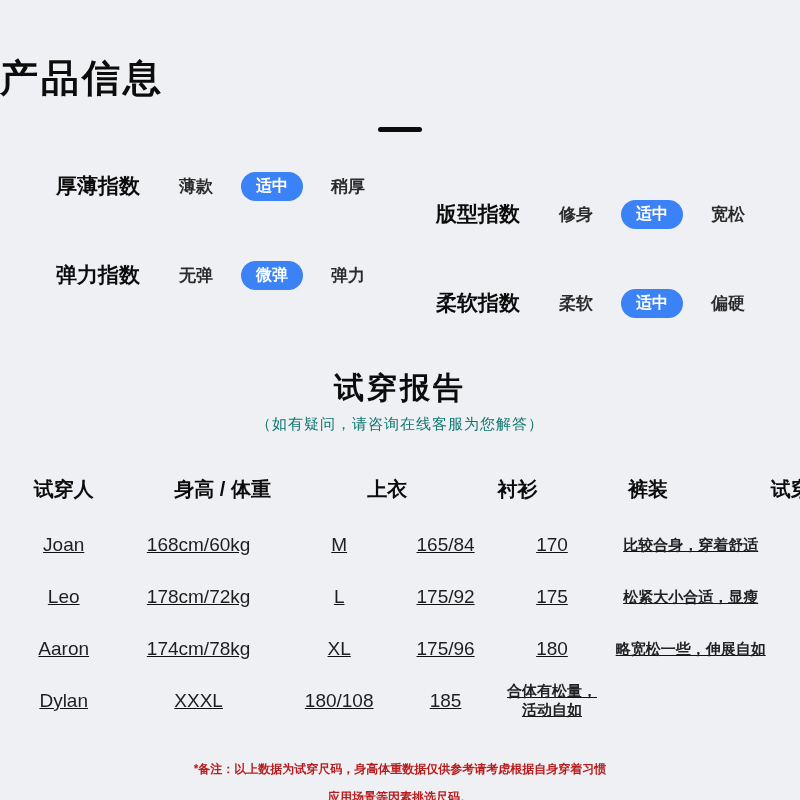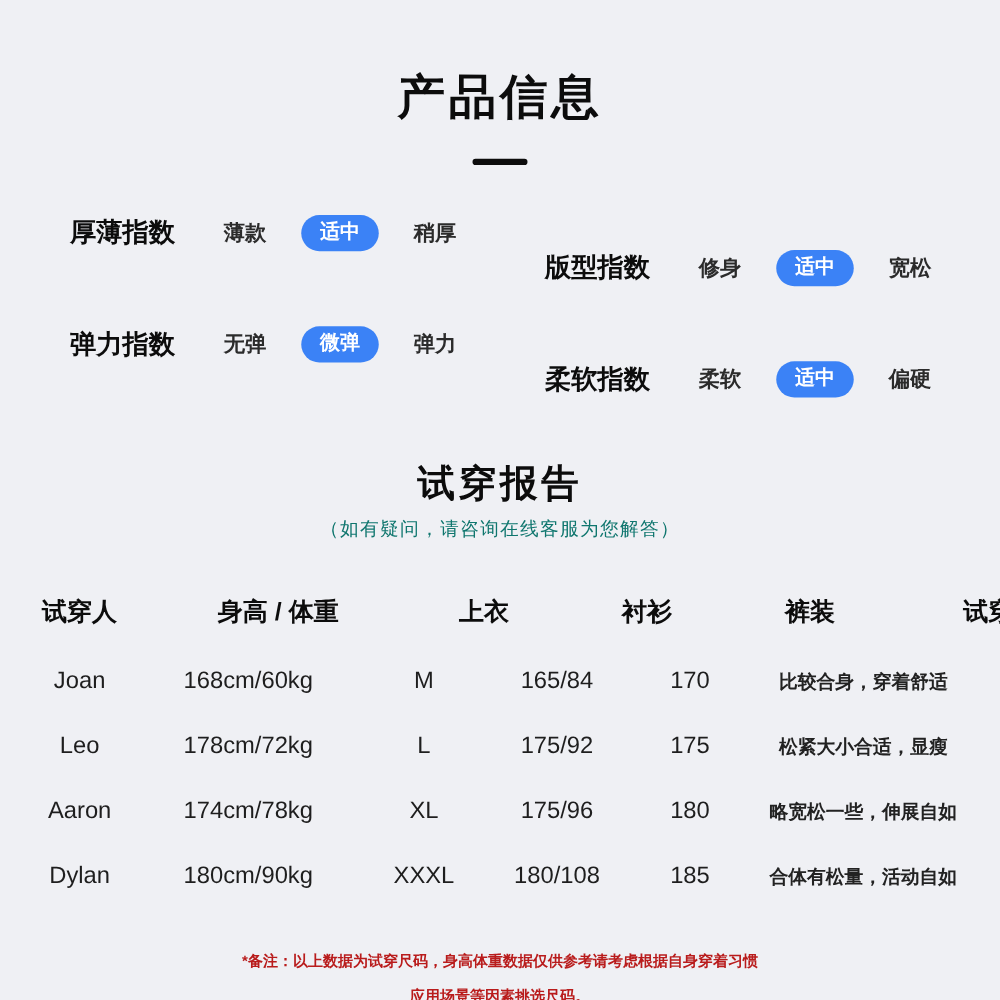--- a/index.html
+++ b/index.html
@@ -9,21 +9,21 @@
     height: 800px;
     background: #eff0f4;
     font-family: "Liberation Sans", "DejaVu Sans", sans-serif;
     color: #111;
     overflow: hidden;
   }
   .page { width: 800px; height: 800px; padding-top: 55px; }
 
   
   .page-title {
-    text-align: center;
+    text-align: left;
     font-size: 38px;
     font-weight: 700;
     letter-spacing: 3px;
     line-height: 46px;
     color: #0c0c0c;
   }
   .title-dash {
     width: 44px;
     height: 5px;
     border-radius: 3px;
@@ -90,21 +90,21 @@
   .report-table {
     margin-top: 24px;
     padding: 0 20px;
   }
   .t-row {
     display: grid;
     grid-template-columns: 11.5% 24% 13% 15% 13% 23.5%;
     align-items: center;
   }
   .t-row.header { height: 60px; gap: 24px; }
-  .t-row.body { height: 52px; }
+  .t-row.body { height: 52px; text-decoration: underline; }
   .t-cell { text-align: center; }
   .t-row.header .t-cell {
     font-size: 20px;
     font-weight: 700;
     color: #0c0c0c;
   }
   .t-row.body .t-cell {
     font-size: 19px;
     color: #1e1e1e;
   }
@@ -201,21 +201,20 @@
       <span class="t-cell">Aaron</span>
       <span class="t-cell">174cm/78kg</span>
       <span class="t-cell">XL</span>
       <span class="t-cell">175/96</span>
       <span class="t-cell">180</span>
       <span class="t-cell feel">略宽松一些，伸展自如</span>
     </div>
 
     <div class="t-row body">
       <span class="t-cell">Dylan</span>
-      <span class="t-cell">180cm/90kg</span>
       <span class="t-cell">XXXL</span>
       <span class="t-cell">180/108</span>
       <span class="t-cell">185</span>
       <span class="t-cell feel">合体有松量，活动自如</span>
     </div>
 
   </div>
 
   <div class="footnote">
     <span>*备注：以上数据为试穿尺码，身高体重数据仅供参考请考虑根据自身穿着习惯</span>

